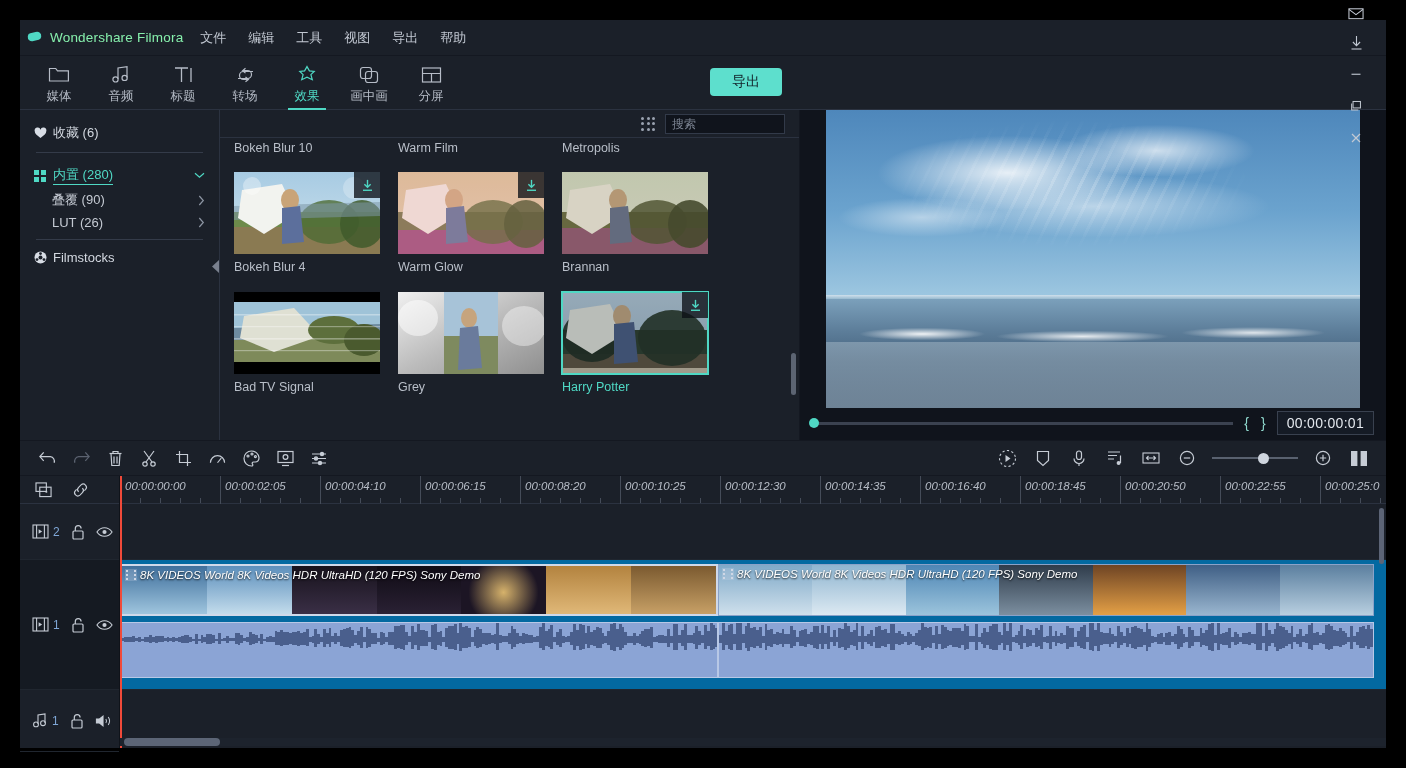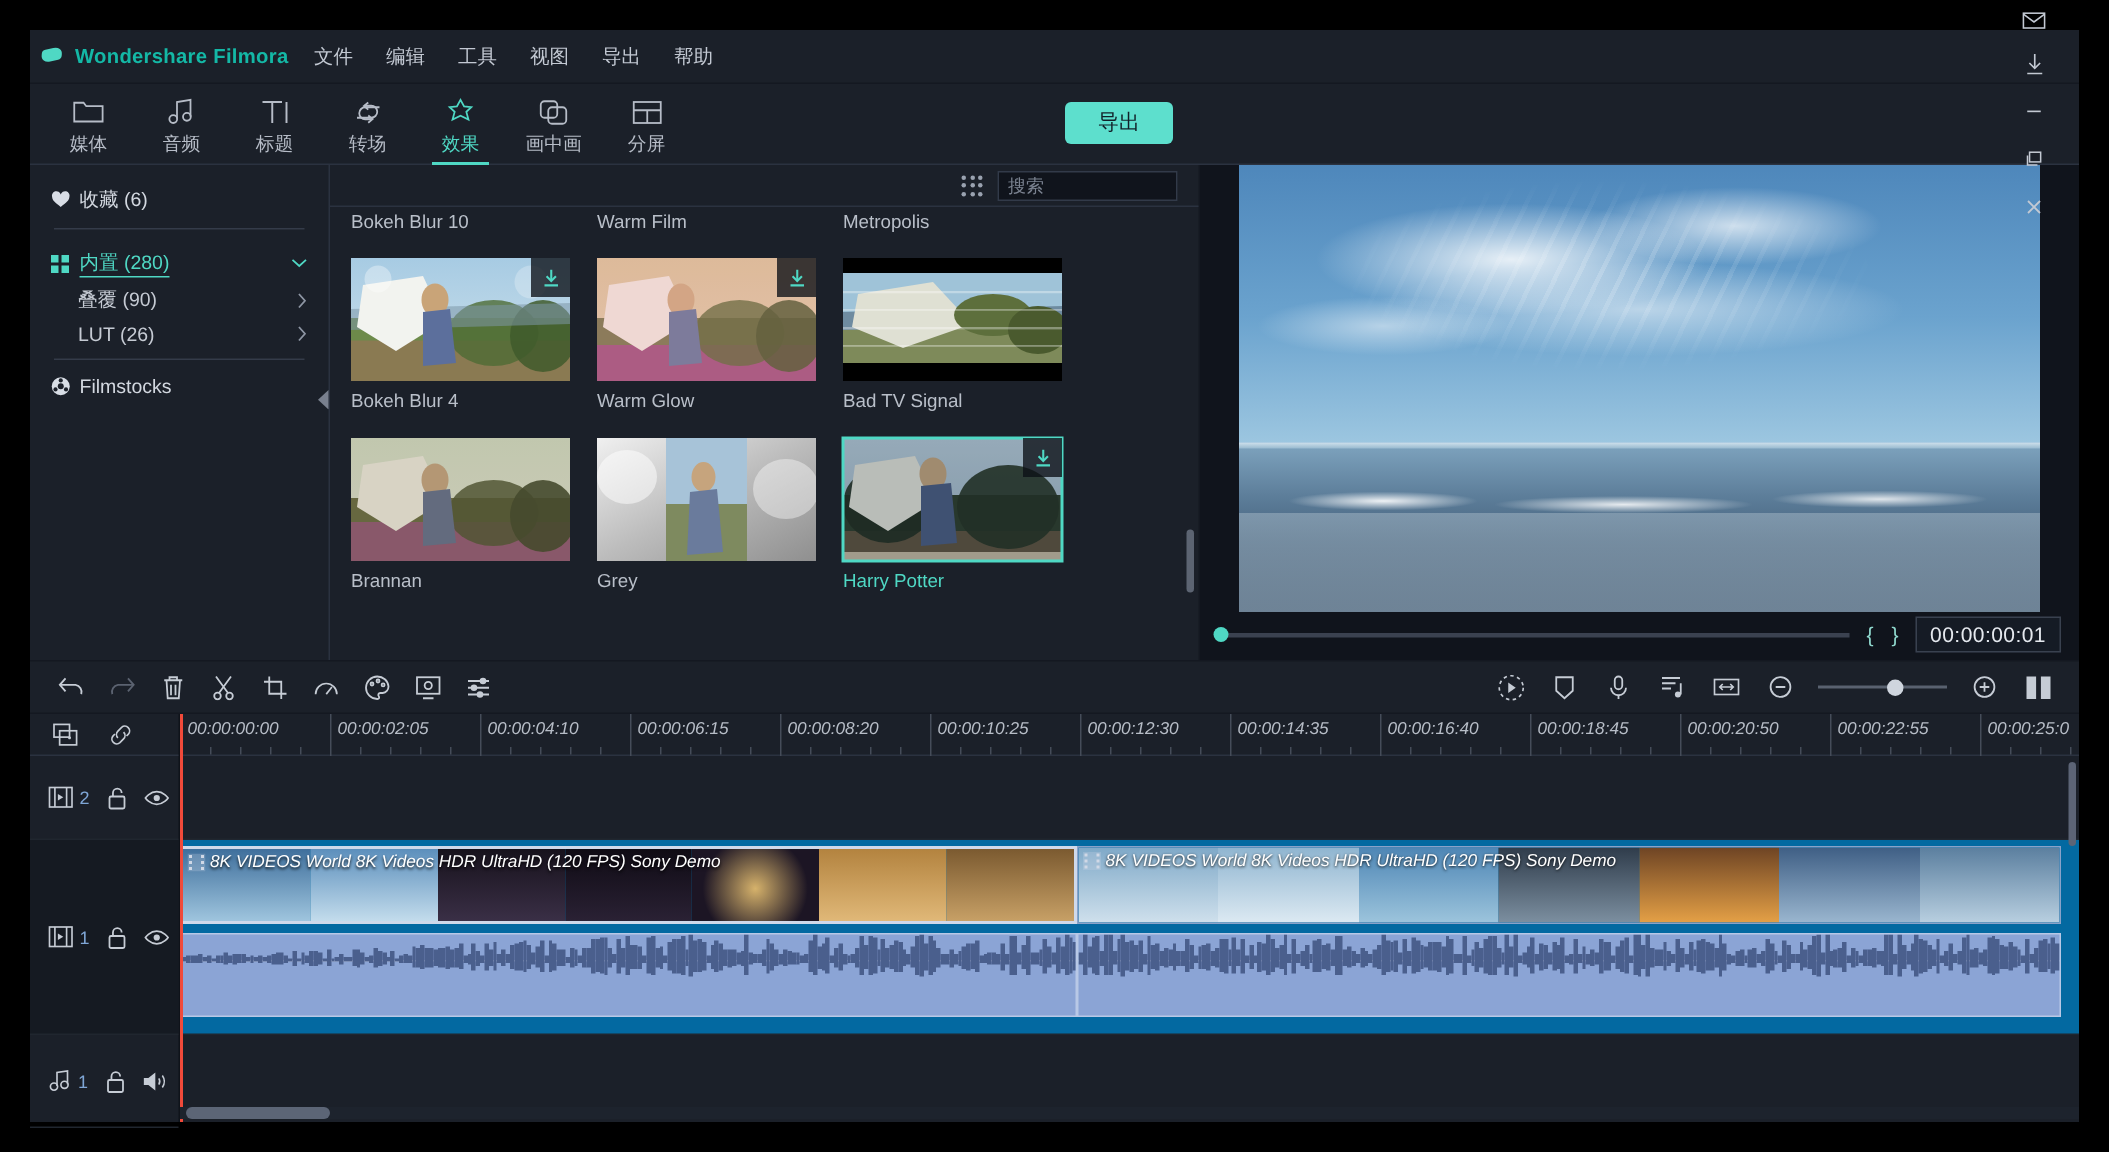--- a/index.html
+++ b/index.html
@@ -27,21 +27,21 @@
     position: relative;
   }
   .brand { display: flex; align-items: center; gap: 7px; padding-left: 8px; }
   .brand-logo { width: 15px; height: 15px; position: relative; }
   .brand-logo::before {
     content: ""; position: absolute; left: 0; top: 2px;
     width: 13px; height: 9px; background: #4fd8c4;
     transform: skewX(-20deg) rotate(-14deg);
     border-radius: 2px 6px 2px 6px;
   }
-  .brand-name { color: #14b8a6; font-size: 13.5px; letter-spacing: .2px; font-weight: bold; }
+  .brand-name { color: #86efac; font-size: 13.5px; letter-spacing: .2px; }
   .menubar { display: flex; align-items: center; gap: 0px; margin-left: 6px; }
   .menu-item { padding: 4px 11px; color: #c2c8d2; font-size: 13px; cursor: default; }
   .proj-title {
     position: absolute; left: 0; right: 0; text-align: center;
     color: #aeb5c0; font-size: 13px; pointer-events: none;
   }
   .tb-right { margin-left: auto; display: flex; align-items: center; gap: 2px; padding-right: 4px; z-index: 2; flex-direction: column;}
   .tb-icon {
     width: 28px; height: 28px; display: flex; align-items: center; justify-content: center;
     color: #c3c9d3; cursor: default;
@@ -630,59 +630,59 @@
                     <path d="M1.8 13h10.4"></path>
                   </svg>
               </div>
             </div>
             <div class="eff-name">Warm Glow</div>
           </div>
 
           <div class="eff-cell">
             <div class="eff-thumb">
               <svg width="146" height="82" viewBox="0 0 146 82" preserveAspectRatio="none">
-                <rect width="146" height="82" fill="#000"></rect>
-                <rect y="10" width="146" height="60" fill="#9fc3d8"></rect>
-                <rect y="40" width="146" height="30" fill="#7e8a5a"></rect>
-                <path d="M0 36 L146 32 L146 44 L0 48z" fill="#6e8ba0"></path>
-                <path d="M10 24 L60 16 L86 44 L40 60 L6 46z" fill="#dfe0d3"></path>
-                <ellipse cx="100" cy="38" rx="26" ry="14" fill="#5d6f3c"></ellipse>
-                <ellipse cx="130" cy="48" rx="20" ry="16" fill="#4a5a2e"></ellipse>
-                <g opacity=".35" fill="#fff">
-                  <rect y="22" width="146" height="1.5"></rect>
-                    <rect y="34" width="146" height="1.2"></rect>
-                  <rect y="46" width="146" height="1.6"></rect>
-                    <rect y="58" width="146" height="1.2"></rect>
-                </g>
-              </svg>
-            </div>
-            <div class="eff-name">Bad TV Signal</div>
-          </div>
-
-          <div class="eff-cell">
-            <div class="eff-thumb">
-              <svg width="146" height="82" viewBox="0 0 146 82" preserveAspectRatio="none">
                 <defs>
                     <linearGradient id="g2" x1="0" y1="0" x2="0" y2="1">
                       <stop offset="0" stop-color="#cfd9c2"></stop>
                       <stop offset="1" stop-color="#dbe0cd"></stop>
                     </linearGradient>
                   </defs>
                 <rect width="146" height="82" fill="url(#g2)"></rect>
                 <rect y="40" width="146" height="42" fill="#64683f"></rect>
                 <rect y="56" width="146" height="26" fill="#8c5570"></rect>
                 <ellipse cx="95" cy="50" rx="30" ry="22" fill="#4a5230" opacity=".85"></ellipse>
                 <ellipse cx="128" cy="52" rx="22" ry="24" fill="#3c4528" opacity=".9"></ellipse>
                 <path d="M8 18 L48 12 L62 42 L30 62 L4 46z" fill="#eae8dc"></path>
                 <ellipse cx="56" cy="28" rx="9" ry="11" fill="#bfa07d"></ellipse>
                 <path d="M48 36 L66 34 L70 70 L48 72z" fill="#5f6c88"></path>
                 <rect width="146" height="82" fill="#7e6a4a" opacity=".16"></rect>
               </svg>
             </div>
             <div class="eff-name">Brannan</div>
+          </div>
+
+          <div class="eff-cell">
+            <div class="eff-thumb">
+              <svg width="146" height="82" viewBox="0 0 146 82" preserveAspectRatio="none">
+                <rect width="146" height="82" fill="#000"></rect>
+                <rect y="10" width="146" height="60" fill="#9fc3d8"></rect>
+                <rect y="40" width="146" height="30" fill="#7e8a5a"></rect>
+                <path d="M0 36 L146 32 L146 44 L0 48z" fill="#6e8ba0"></path>
+                <path d="M10 24 L60 16 L86 44 L40 60 L6 46z" fill="#dfe0d3"></path>
+                <ellipse cx="100" cy="38" rx="26" ry="14" fill="#5d6f3c"></ellipse>
+                <ellipse cx="130" cy="48" rx="20" ry="16" fill="#4a5a2e"></ellipse>
+                <g opacity=".35" fill="#fff">
+                  <rect y="22" width="146" height="1.5"></rect>
+                    <rect y="34" width="146" height="1.2"></rect>
+                  <rect y="46" width="146" height="1.6"></rect>
+                    <rect y="58" width="146" height="1.2"></rect>
+                </g>
+              </svg>
+            </div>
+            <div class="eff-name">Bad TV Signal</div>
           </div>
 
           <div class="eff-cell">
             <div class="eff-thumb">
               <svg width="146" height="82" viewBox="0 0 146 82" preserveAspectRatio="none">
                 <defs>
                   <linearGradient id="gg" x1="0" y1="0" x2="1" y2="1">
                       <stop offset="0" stop-color="#f0f0f0"></stop>
                       <stop offset=".5" stop-color="#bcbcbc"></stop>
                       <stop offset="1" stop-color="#8f8f8f"></stop>

